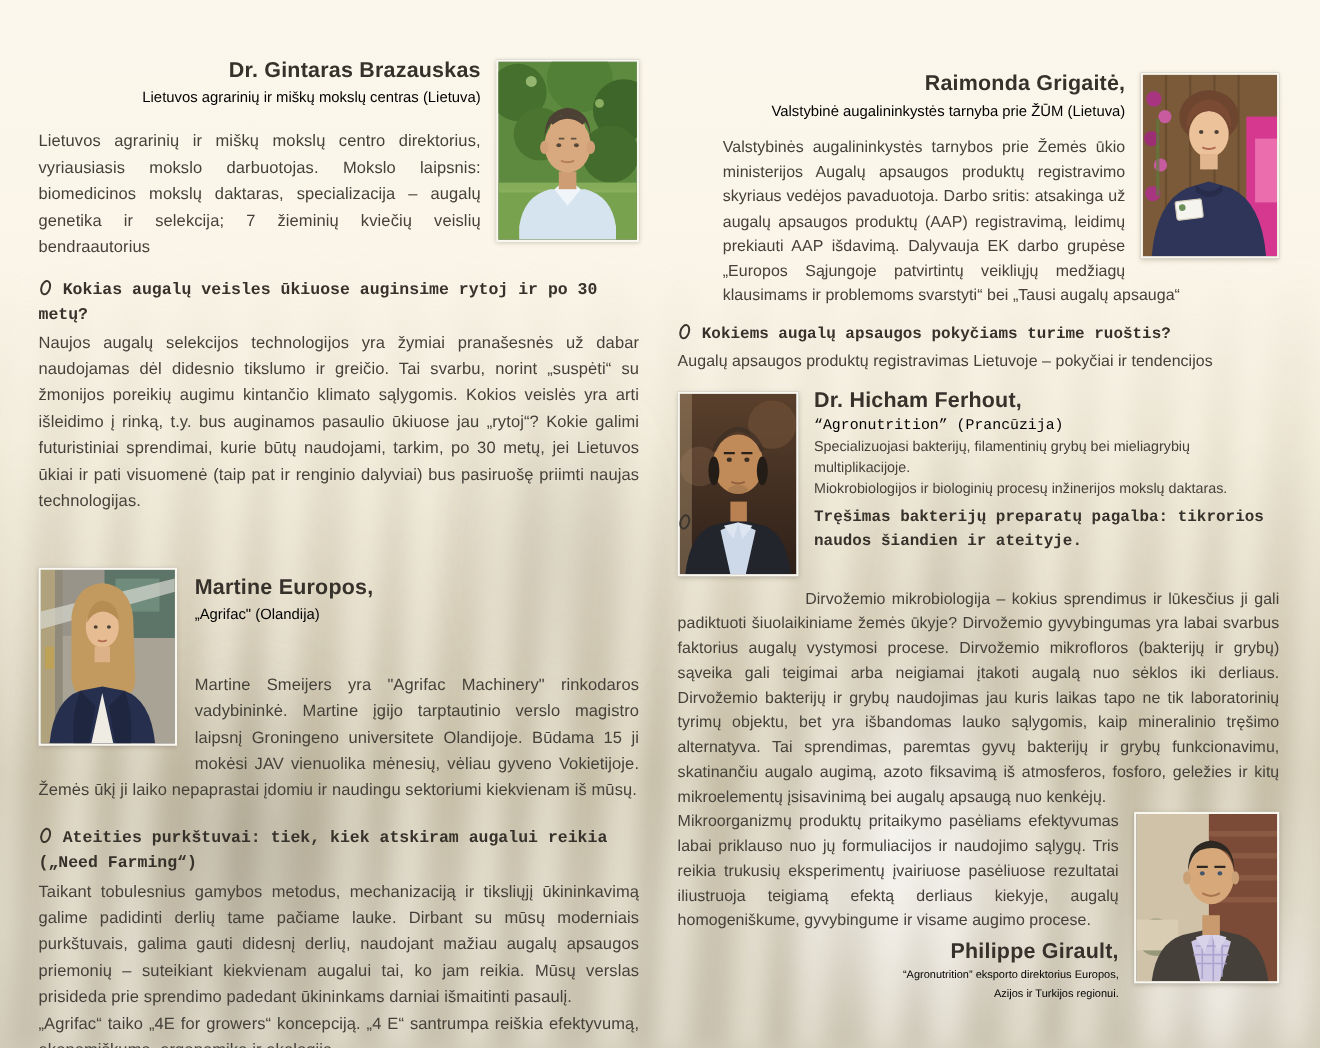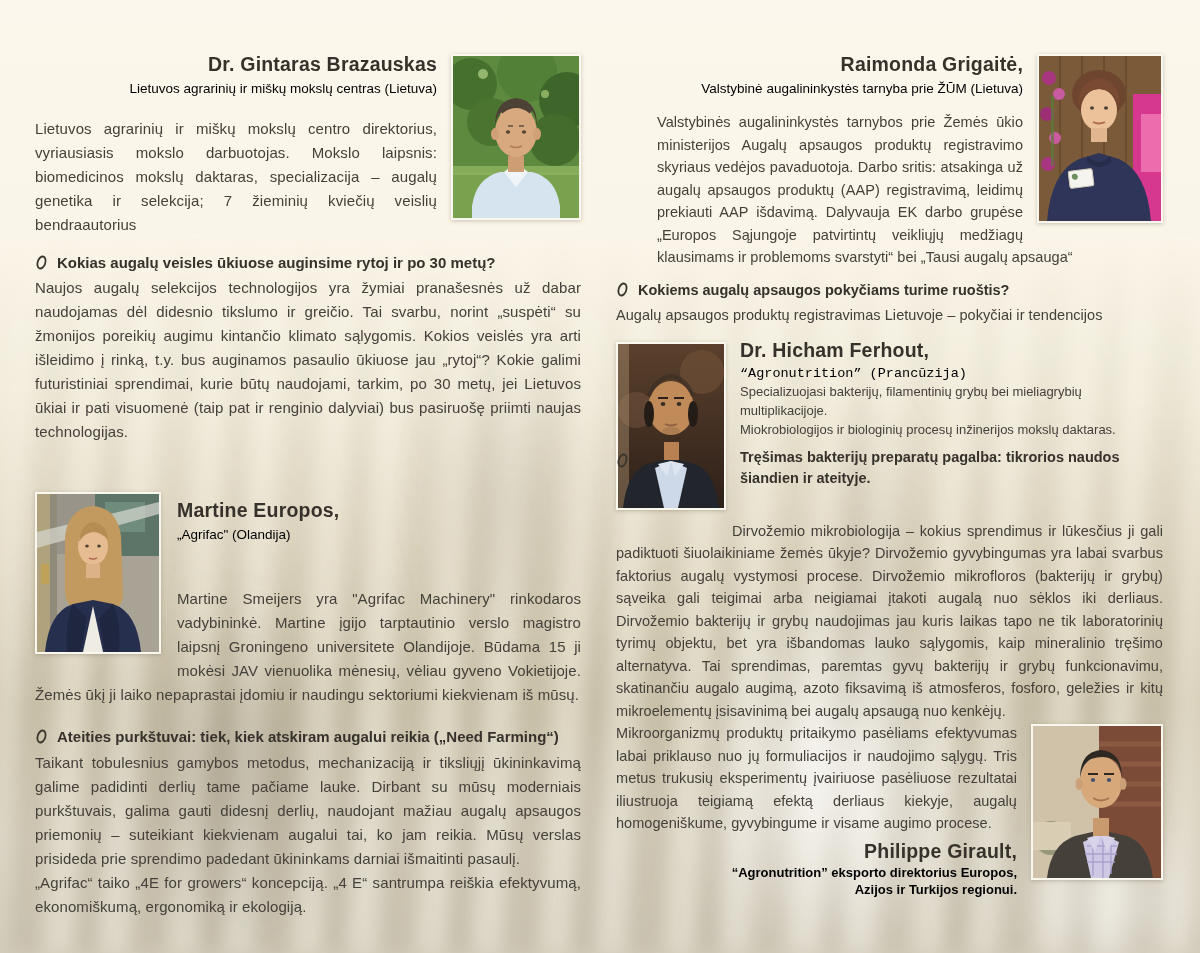--- a/index.html
+++ b/index.html
@@ -24,29 +24,29 @@
     background:radial-gradient(ellipse,rgba(112,103,84,.32),rgba(112,103,84,0) 70%);}
   .bg-spot.s3{left:420px;top:330px;width:180px;height:330px;filter:blur(22px);
     background:radial-gradient(ellipse,rgba(150,142,124,.22),rgba(150,142,124,0) 70%);}
   .bg-spot.s4{left:990px;top:820px;width:240px;height:160px;filter:blur(20px);
     background:radial-gradient(ellipse,rgba(255,255,255,.55),rgba(255,255,255,0) 70%);}
   .bg-spot.s5{left:810px;top:380px;width:120px;height:420px;filter:blur(18px);
     background:radial-gradient(ellipse,rgba(160,152,134,.25),rgba(160,152,134,0) 70%);}
   
   .col{position:absolute;top:52px;}
   .col-left{left:35px;width:546px;}
-  .col-right{left:616px;top:52px;width:547px;}
+  .col-right{left:616px;top:64px;width:547px;}
   .sec::after{content:"";display:block;clear:both;}
   p{margin:0;}
   .name{font-size:19.5px;font-weight:700;color:#36322b;line-height:24px;letter-spacing:.2px;}
   .aff{font-size:13.5px;line-height:17px;margin-top:4px;color:#000000;}
   .t-right{text-align:right;}
   .body-l{font-size:15px;line-height:24px;text-align:justify;letter-spacing:.1px;}
   .body-r{font-size:14.5px;line-height:22.5px;text-align:justify;letter-spacing:.05px;}
-  .q{font-size:15px;font-weight:700;color:#36322b;line-height:23px;}
+  .q{font-size:15px;font-weight:700;color:#36322b;line-height:23px;font-family:Liberation Mono, monospace;}
   .q .bullet{display:inline-block;margin-right:9px;transform:translateY(2px);}
   .q-r{font-size:14.5px;}
   .q-hang{position:relative;padding-left:20px;line-height:21px;}
   .q-hang .bullet{position:absolute;left:0;top:3px;margin:0;}
   
   .bio1{margin-top:20px;}
   .q1{margin-top:14px;}
   .p1{margin-top:2px;}
   .sec2{margin-top:44px;}
   .hdr2{padding-top:10px;}
@@ -56,21 +56,21 @@
   .bio3{margin-top:14px;margin-left:41px;}
   .q3{margin-top:10px;}
   .ans3{margin-top:2px;font-size:14.5px;line-height:22px;}
   .sec4{margin-top:12px;}
   .aff4{margin-top:3px;font-size:13.5px;font-family:Liberation Mono, monospace;}
   .desc{font-size:13px;line-height:19px;margin-top:8px;}
   .q4{margin-top:8px;}
   .p4a{margin-top:2px;text-indent:116px;}
   .phil{margin-top:6px;text-align:right;}
   .phil .name{line-height:20px;}
-  .phil .aff{font-size:13px;line-height:17px;margin-top:3px;font-weight:bold;}
+  .phil .aff{font-size:10px;line-height:17px;margin-top:3px;}
   
   .ph{border:2px solid #faf7ee;box-shadow:0 1px 4px rgba(110,100,80,.35);
       background:#999;overflow:hidden;}
   .ph svg{display:block;width:100%;height:100%;}
   .ph-1{float:right;width:126px;height:162px;margin:2px 0 10px 14px;}
   .ph-2{float:left;width:122px;height:158px;margin:4px 16px 8px 0;}
   .ph-3{float:right;width:122px;height:165px;margin:2px 0 10px 14px;}
   .ph-4{float:left;width:106px;height:164px;margin:4px 14px 8px 0;}
   .ph-5{float:right;width:128px;height:152px;margin:2px 0 8px 14px;}
 </style>
@@ -274,21 +274,21 @@
           <ellipse cx="68" cy="56" rx="21" ry="26" fill="#d7a87a"></ellipse>
           <path d="M47,52 Q47,26 68,24 Q89,26 89,52 Q87,36 79,33 Q70,29 58,33 Q49,38 47,52 Z" fill="#2d2822"></path>
           <ellipse cx="46" cy="58" rx="3.5" ry="6" fill="#caa077"></ellipse>
             <ellipse cx="90" cy="58" rx="3.5" ry="6" fill="#caa077"></ellipse>
           <ellipse cx="60" cy="54" rx="2.2" ry="1.9" fill="#44566a"></ellipse>
             <ellipse cx="76" cy="54" rx="2.2" ry="1.9" fill="#44566a"></ellipse>
           <path d="M55,48 L65,48 M71,48 L81,48" stroke="#2d2822" stroke-width="2"></path>
           <path d="M60,72 Q68,77 76,72" stroke="#a9734f" stroke-width="1.8" fill="none"></path>
         </svg>
       </span>
-      <span>Mikroorganizmų produktų pritaikymo pasėliams efektyvumas labai priklauso nuo jų formuliacijos ir naudojimo sąlygų. Tris metus trukusių eksperimentų įvairiuose pasėliuose rezultatai iliustruoja teigiamą efektą derliaus kiekyje, augalų homogeniškume, gyvybingume ir visame augimo procese.</span>
+      <span>Mikroorganizmų produktų pritaikymo pasėliams efektyvumas labai priklauso nuo jų formuliacijos ir naudojimo sąlygų. Tris reikia trukusių eksperimentų įvairiuose pasėliuose rezultatai iliustruoja teigiamą efektą derliaus kiekyje, augalų homogeniškume, gyvybingume ir visame augimo procese.</span>
     </p>
 
     <div class="phil">
       <div class="name">Philippe Girault,</div>
       <div class="aff">“Agronutrition” eksporto direktorius Europos,</div>
       <div class="aff" style="margin-top:0">Azijos ir Turkijos regionui.</div>
     </div>
   </div>
 </div>
 

